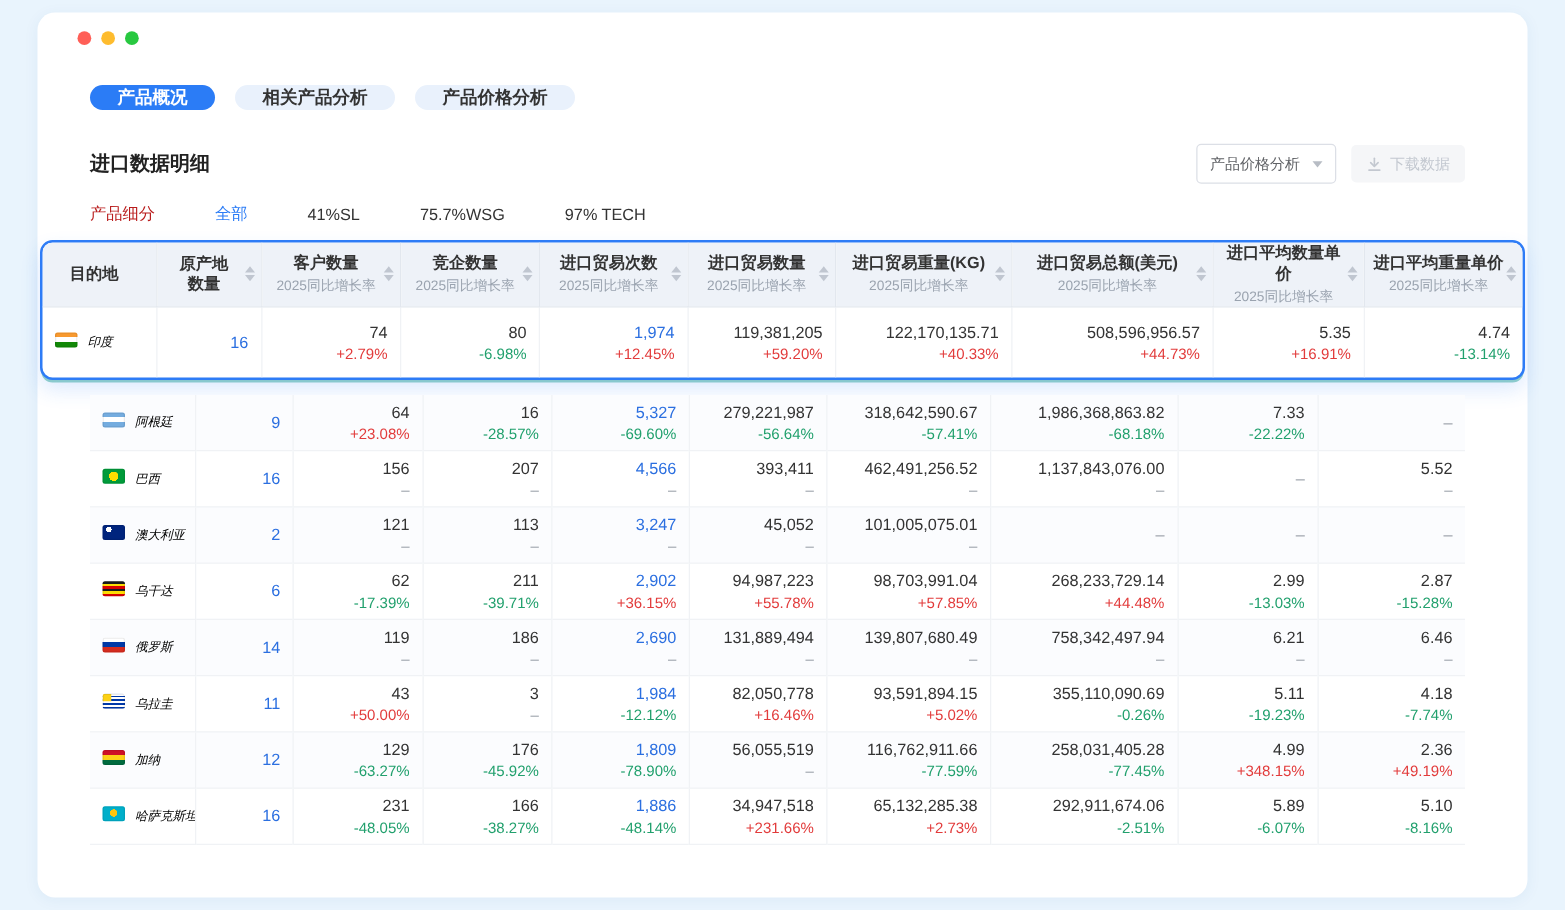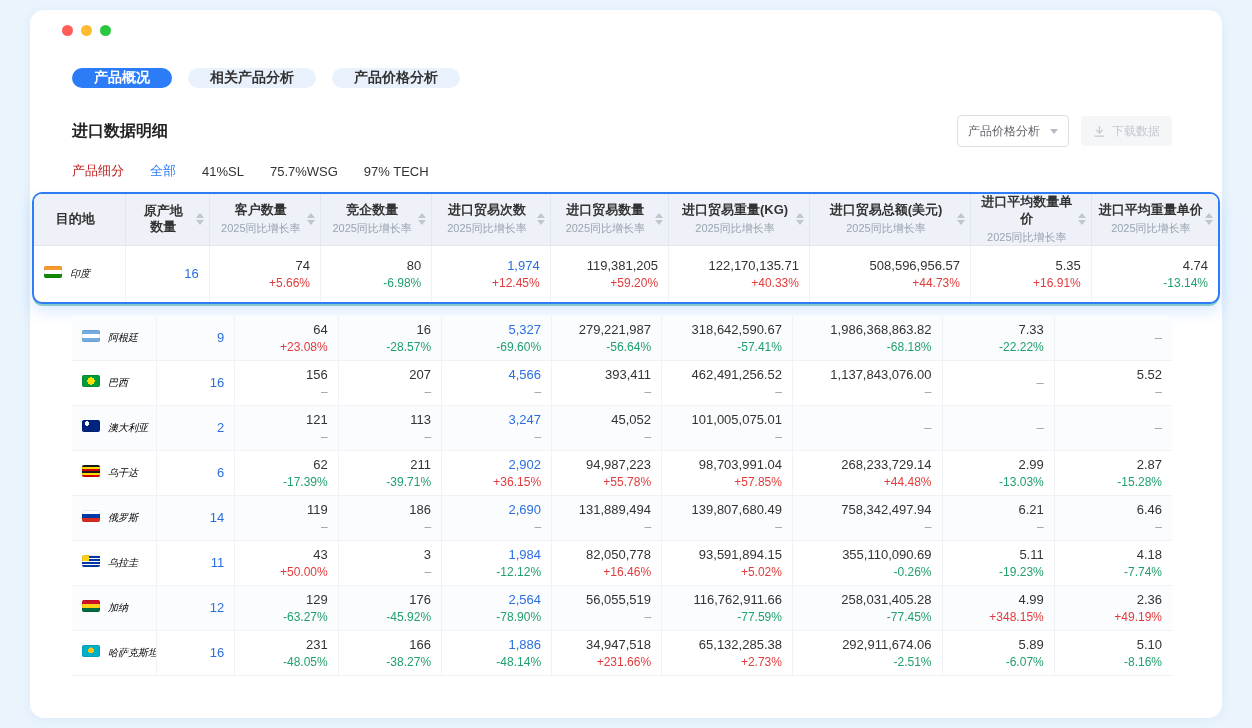--- a/index.html
+++ b/index.html
@@ -39,21 +39,21 @@
   }
   .chev{width:0;height:0;border-left:4px solid transparent;border-right:4px solid transparent;border-top:5px solid #b7bcc4;}
   .download{
     height:30px;border-radius:4px;background:#f5f6f8;display:flex;align-items:center;gap:6px;
     padding:0 12px;font-size:12px;color:#c3c8d0;cursor:pointer;
   }
 
   
   .filter-row{display:flex;align-items:center;gap:26px;margin:16px 50px 0 42px;font-size:13px;}
   .filter-label{color:#b91c1c;}
-  .filter-opt{color:#333;cursor:pointer;}
+  .filter-opt{color:#333;cursor:pointer;margin-left:22px;}
   .filter-opt.active{color:#2b7cf6;}
 
   
   .highlight-box{
     margin:12px 2px 0 2px;border:2px solid #2e7cf6;border-radius:10px;overflow:hidden;background:#fff;
     box-shadow:0 8px 16px rgba(46,124,246,.16), 0 3px 0 -1px rgba(24,160,132,.45);
   }
   table{border-collapse:collapse;table-layout:fixed;width:100%;}
   th{
     background:#eef2f8;height:48px;position:relative;text-align:center;vertical-align:middle;
@@ -239,21 +239,21 @@
           </tr>
         </thead>
         <tbody>
           <tr>
             <td class="c-country"><span class="flag flag-india"></span><span>印度</span></td>
             <td class="num">
               <div class="val link">16</div>
             </td>
             <td class="num">
               <div class="val">74</div>
-              <div class="growth up">+5.66%</div>
+              <div class="growth up">+2.79%</div>
             </td>
             <td class="num">
               <div class="val">80</div>
               <div class="growth down">-6.98%</div>
             </td>
             <td class="num">
               <div class="val link">1,974</div>
               <div class="growth up">+12.45%</div>
             </td>
             <td class="num">
@@ -526,21 +526,21 @@
             </td>
             <td class="num">
               <div class="val">129</div>
               <div class="growth down">-63.27%</div>
             </td>
             <td class="num">
               <div class="val">176</div>
               <div class="growth down">-45.92%</div>
             </td>
             <td class="num">
-              <div class="val link">2,564</div>
+              <div class="val link">1,809</div>
               <div class="growth down">-78.90%</div>
             </td>
             <td class="num">
               <div class="val">56,055,519</div>
               <div class="growth dash">–</div>
             </td>
             <td class="num">
               <div class="val">116,762,911.66</div>
               <div class="growth down">-77.59%</div>
             </td>

